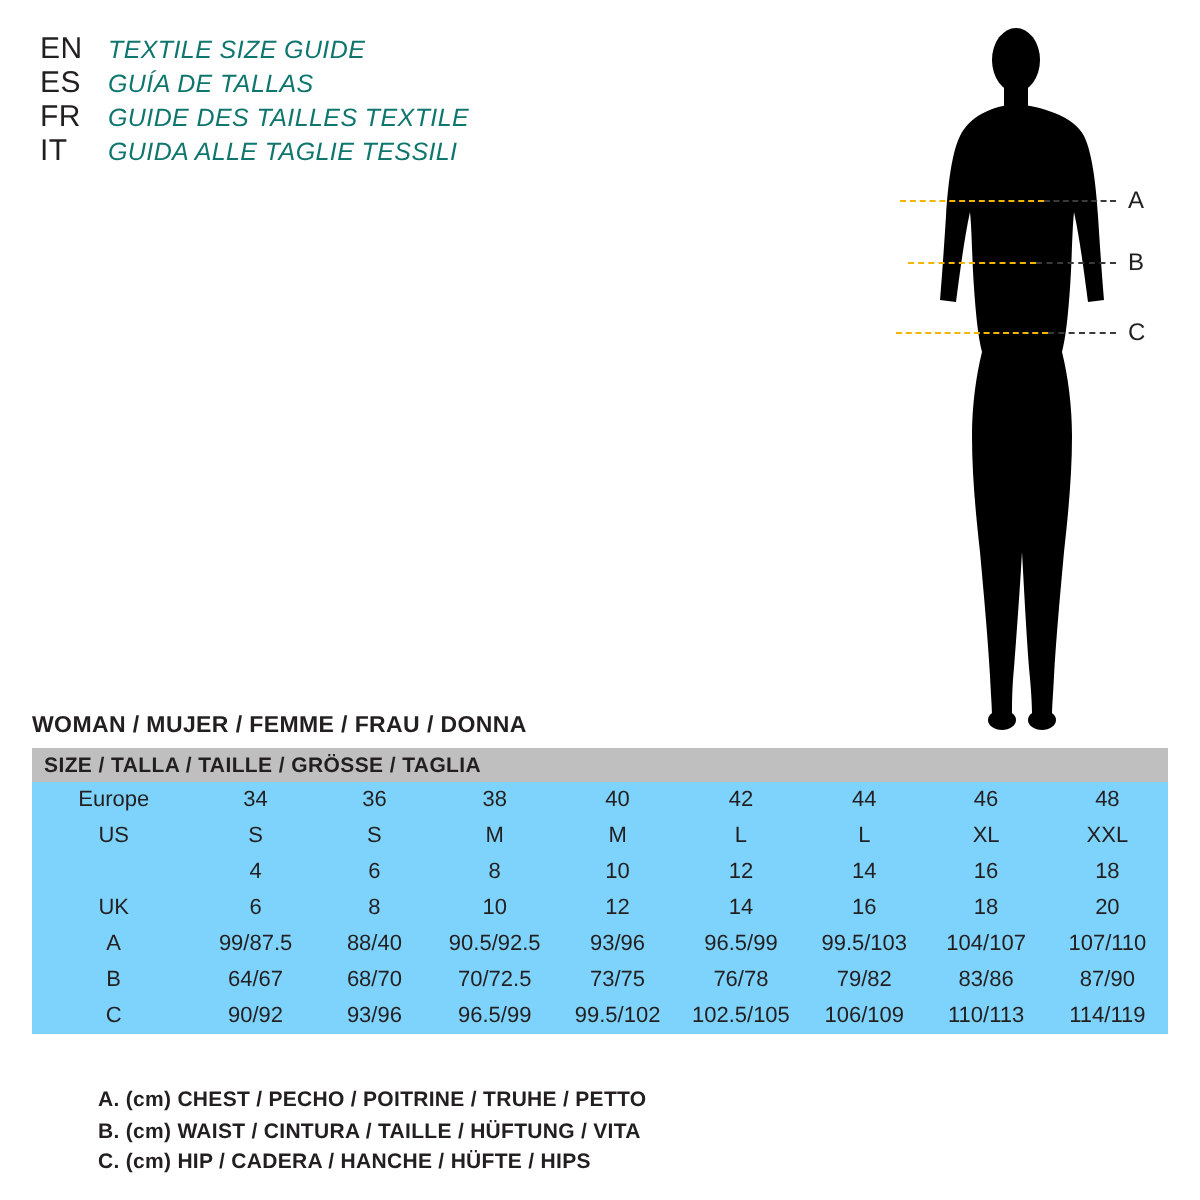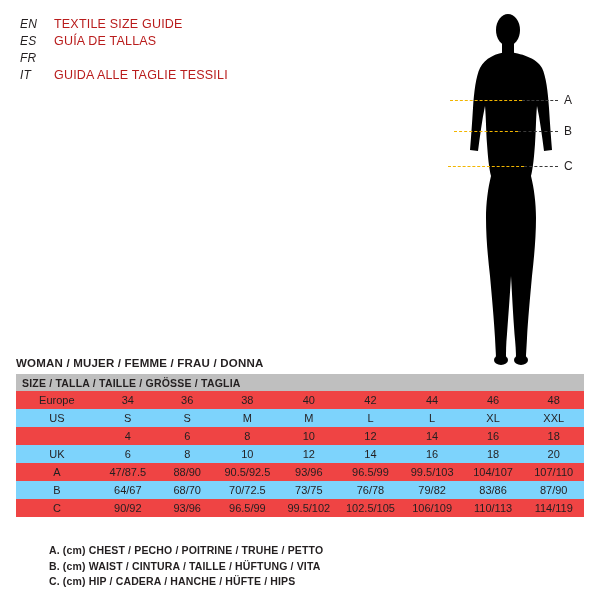--- a/index.html
+++ b/index.html
@@ -28,29 +28,29 @@
     width: 300px;
   }
   .lang-row {
     display: flex;
     align-items: baseline;
     height: 17px;
     line-height: 17px;
   }
   .lang-code {
     width: 34px;
-    font-size: 12px;
+    font-size: 15px;
     letter-spacing: 0.2px;
     color: #231f20;
-    font-style: italic;
   }
   .lang-text {
     font-size: 12.5px;
     letter-spacing: 0.2px;
-    color: #b91c1c;
+    color: #0f766e;
+    font-style: italic;
   }
 
   
   .figure-wrap {
     position: absolute;
     top: 8px;
     left: 430px;
     width: 160px;
     height: 360px;
   }
@@ -104,21 +104,21 @@
   }
   tr.head-row td {
     background: #bfbfbf;
     text-align: left;
     font-weight: bold;
     font-size: 10.5px;
     letter-spacing: 0.2px;
     padding-left: 6px;
     height: 17px;
   }
-  tr.shade td { background: #ef4444; }
+  tr.shade td { background: #7dd3fc; }
   tr.plain td { background: #7dd3fc; }
   td.rowlabel {
     text-align: left;
     padding-left: 6px;
     width: 86px;
   }
   .col-w { width: 60px; }
 
   
   .footnotes {
@@ -145,20 +145,21 @@
     <div class="lang-row">
       <span class="lang-code">EN</span>
       <span class="lang-text">TEXTILE SIZE GUIDE</span>
     </div>
     <div class="lang-row">
       <span class="lang-code">ES</span>
       <span class="lang-text">GUÍA DE TALLAS</span>
     </div>
     <div class="lang-row">
       <span class="lang-code">FR</span>
+      <span class="lang-text">GUIDE DES TAILLES TEXTILE</span>
     </div>
     <div class="lang-row">
       <span class="lang-code">IT</span>
       <span class="lang-text">GUIDA ALLE TAGLIE TESSILI</span>
     </div>
   </div>
 
   <div class="figure-wrap">
     <svg class="figure-svg" width="160" height="360" viewBox="0 0 160 360">
       <g fill="#000000">
@@ -267,22 +268,22 @@
           <td class="col-w">10</td>
           <td class="col-w">12</td>
           <td class="col-w">14</td>
           <td class="col-w">16</td>
           <td class="col-w">18</td>
           <td class="col-w">20</td>
         </tr>
 
         <tr class="shade">
           <td class="rowlabel">A</td>
-          <td class="col-w">47/87.5</td>
-          <td class="col-w">88/90</td>
+          <td class="col-w">99/87.5</td>
+          <td class="col-w">88/40</td>
           <td class="col-w">90.5/92.5</td>
           <td class="col-w">93/96</td>
           <td class="col-w">96.5/99</td>
           <td class="col-w">99.5/103</td>
           <td class="col-w">104/107</td>
           <td class="col-w">107/110</td>
         </tr>
 
         <tr class="plain">
           <td class="rowlabel">B</td>

